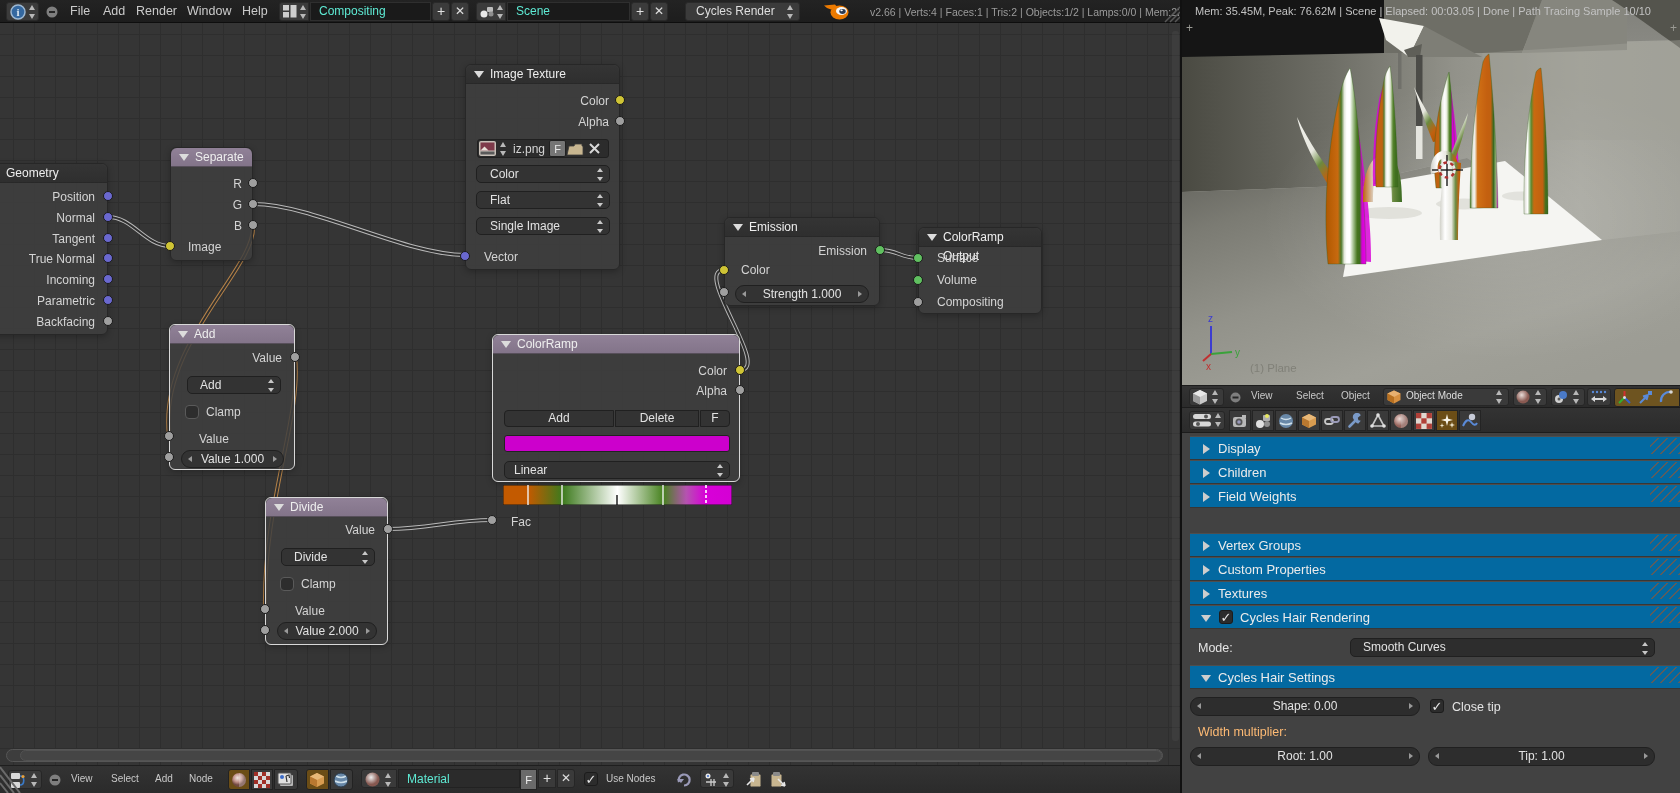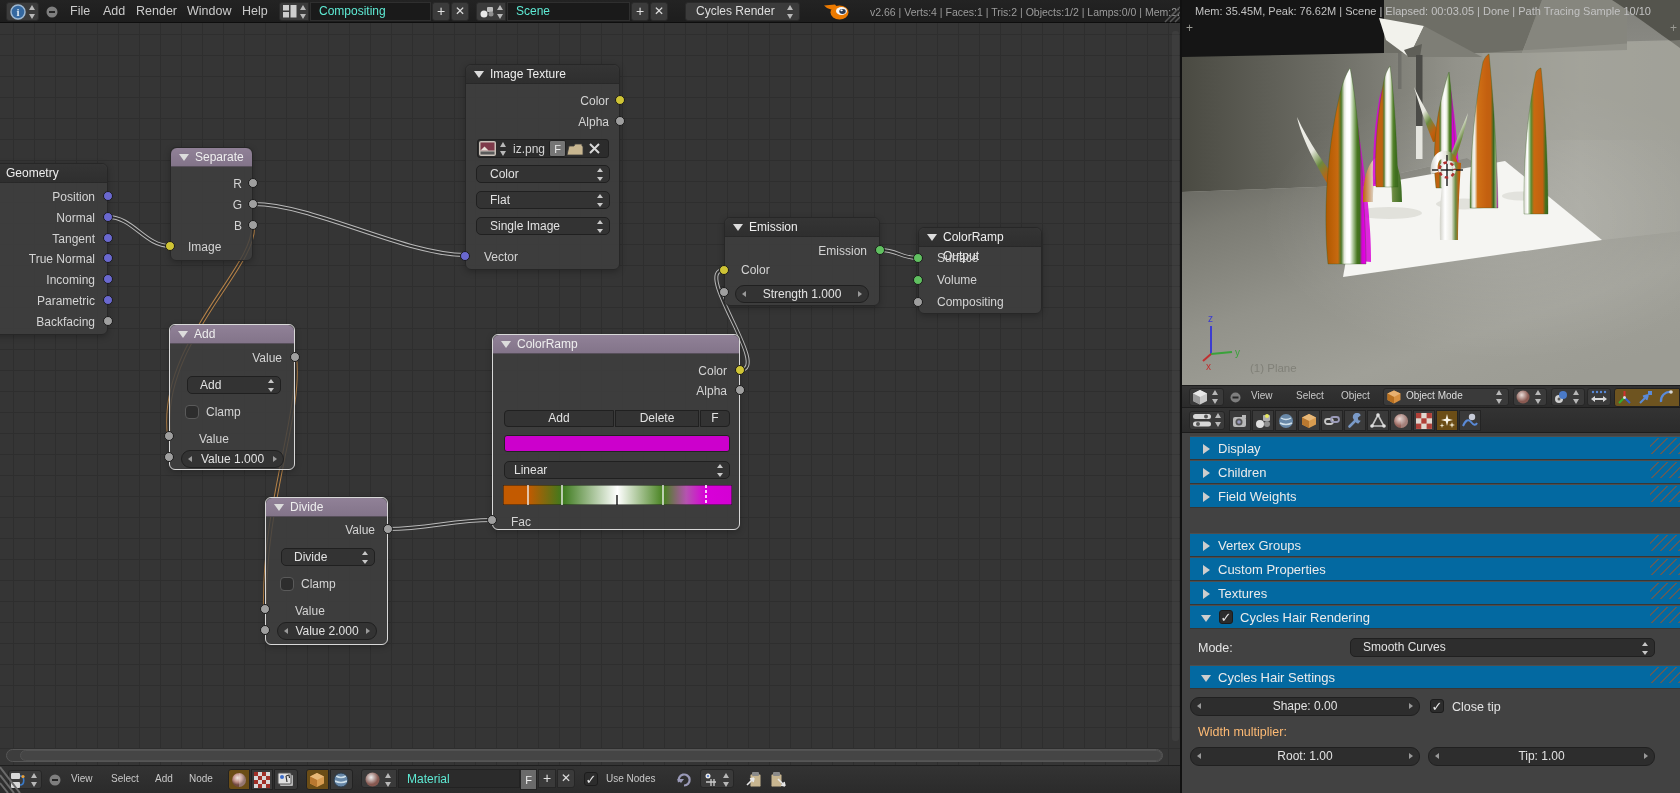--- a/index.html
+++ b/index.html
@@ -193,21 +193,21 @@
       <div class="lab" style="right:12px;top:25px">Value</div>
       <div class="wg dd" style="left:15px;top:50px;width:94px;height:18px;padding-left:12px">Divide<span class="ddud"></span></div>
       <div class="cb" style="left:14px;top:79px"></div>
       <div class="lab" style="left:35px;top:79px">Clamp</div>
       <div class="lab" style="left:29px;top:106px">Value</div>
       <div class="wg sl lra" style="left:11px;top:124px;width:100px;height:18px">Value 2.000</div>
     </div>
 <div class="sk skg" style="left:383px;top:501px"></div>
 <div class="sk skg" style="left:260px;top:581px"></div>
     <div class="sk skg" style="left:260px;top:602px"></div>
-<div class="node sel" style="left:492px;top:311px;width:248px;height:196px">
+<div class="node sel" style="left:492px;top:311px;width:248px;height:148px">
       <div class="nh pu">ColorRamp</div>
       <div class="lab" style="right:12px;top:29px">Color</div>
       <div class="lab" style="right:12px;top:49px">Alpha</div>
       <div class="wg" style="left:11px;top:75px;width:110px;height:17px;border-radius:4px 0 0 4px;text-align:center;line-height:15px">Add</div>
       <div class="wg" style="left:122px;top:75px;width:84px;height:17px;border-radius:0;text-align:center;line-height:15px">Delete</div>
       <div class="wg" style="left:207px;top:75px;width:30px;height:17px;border-radius:0 4px 4px 0;text-align:center;line-height:15px">F</div>
       <div class="a" style="left:11px;top:100px;width:226px;height:17px;background:#cc00cc;border-radius:3px;border:1px solid #222"></div>
       <div class="wg dd" style="left:11px;top:126px;width:226px;height:18px;padding-left:9px">Linear<span class="ddud"></span></div>
       <svg class="a" style="left:10px;top:150px" width="229" height="20">
 <defs>

